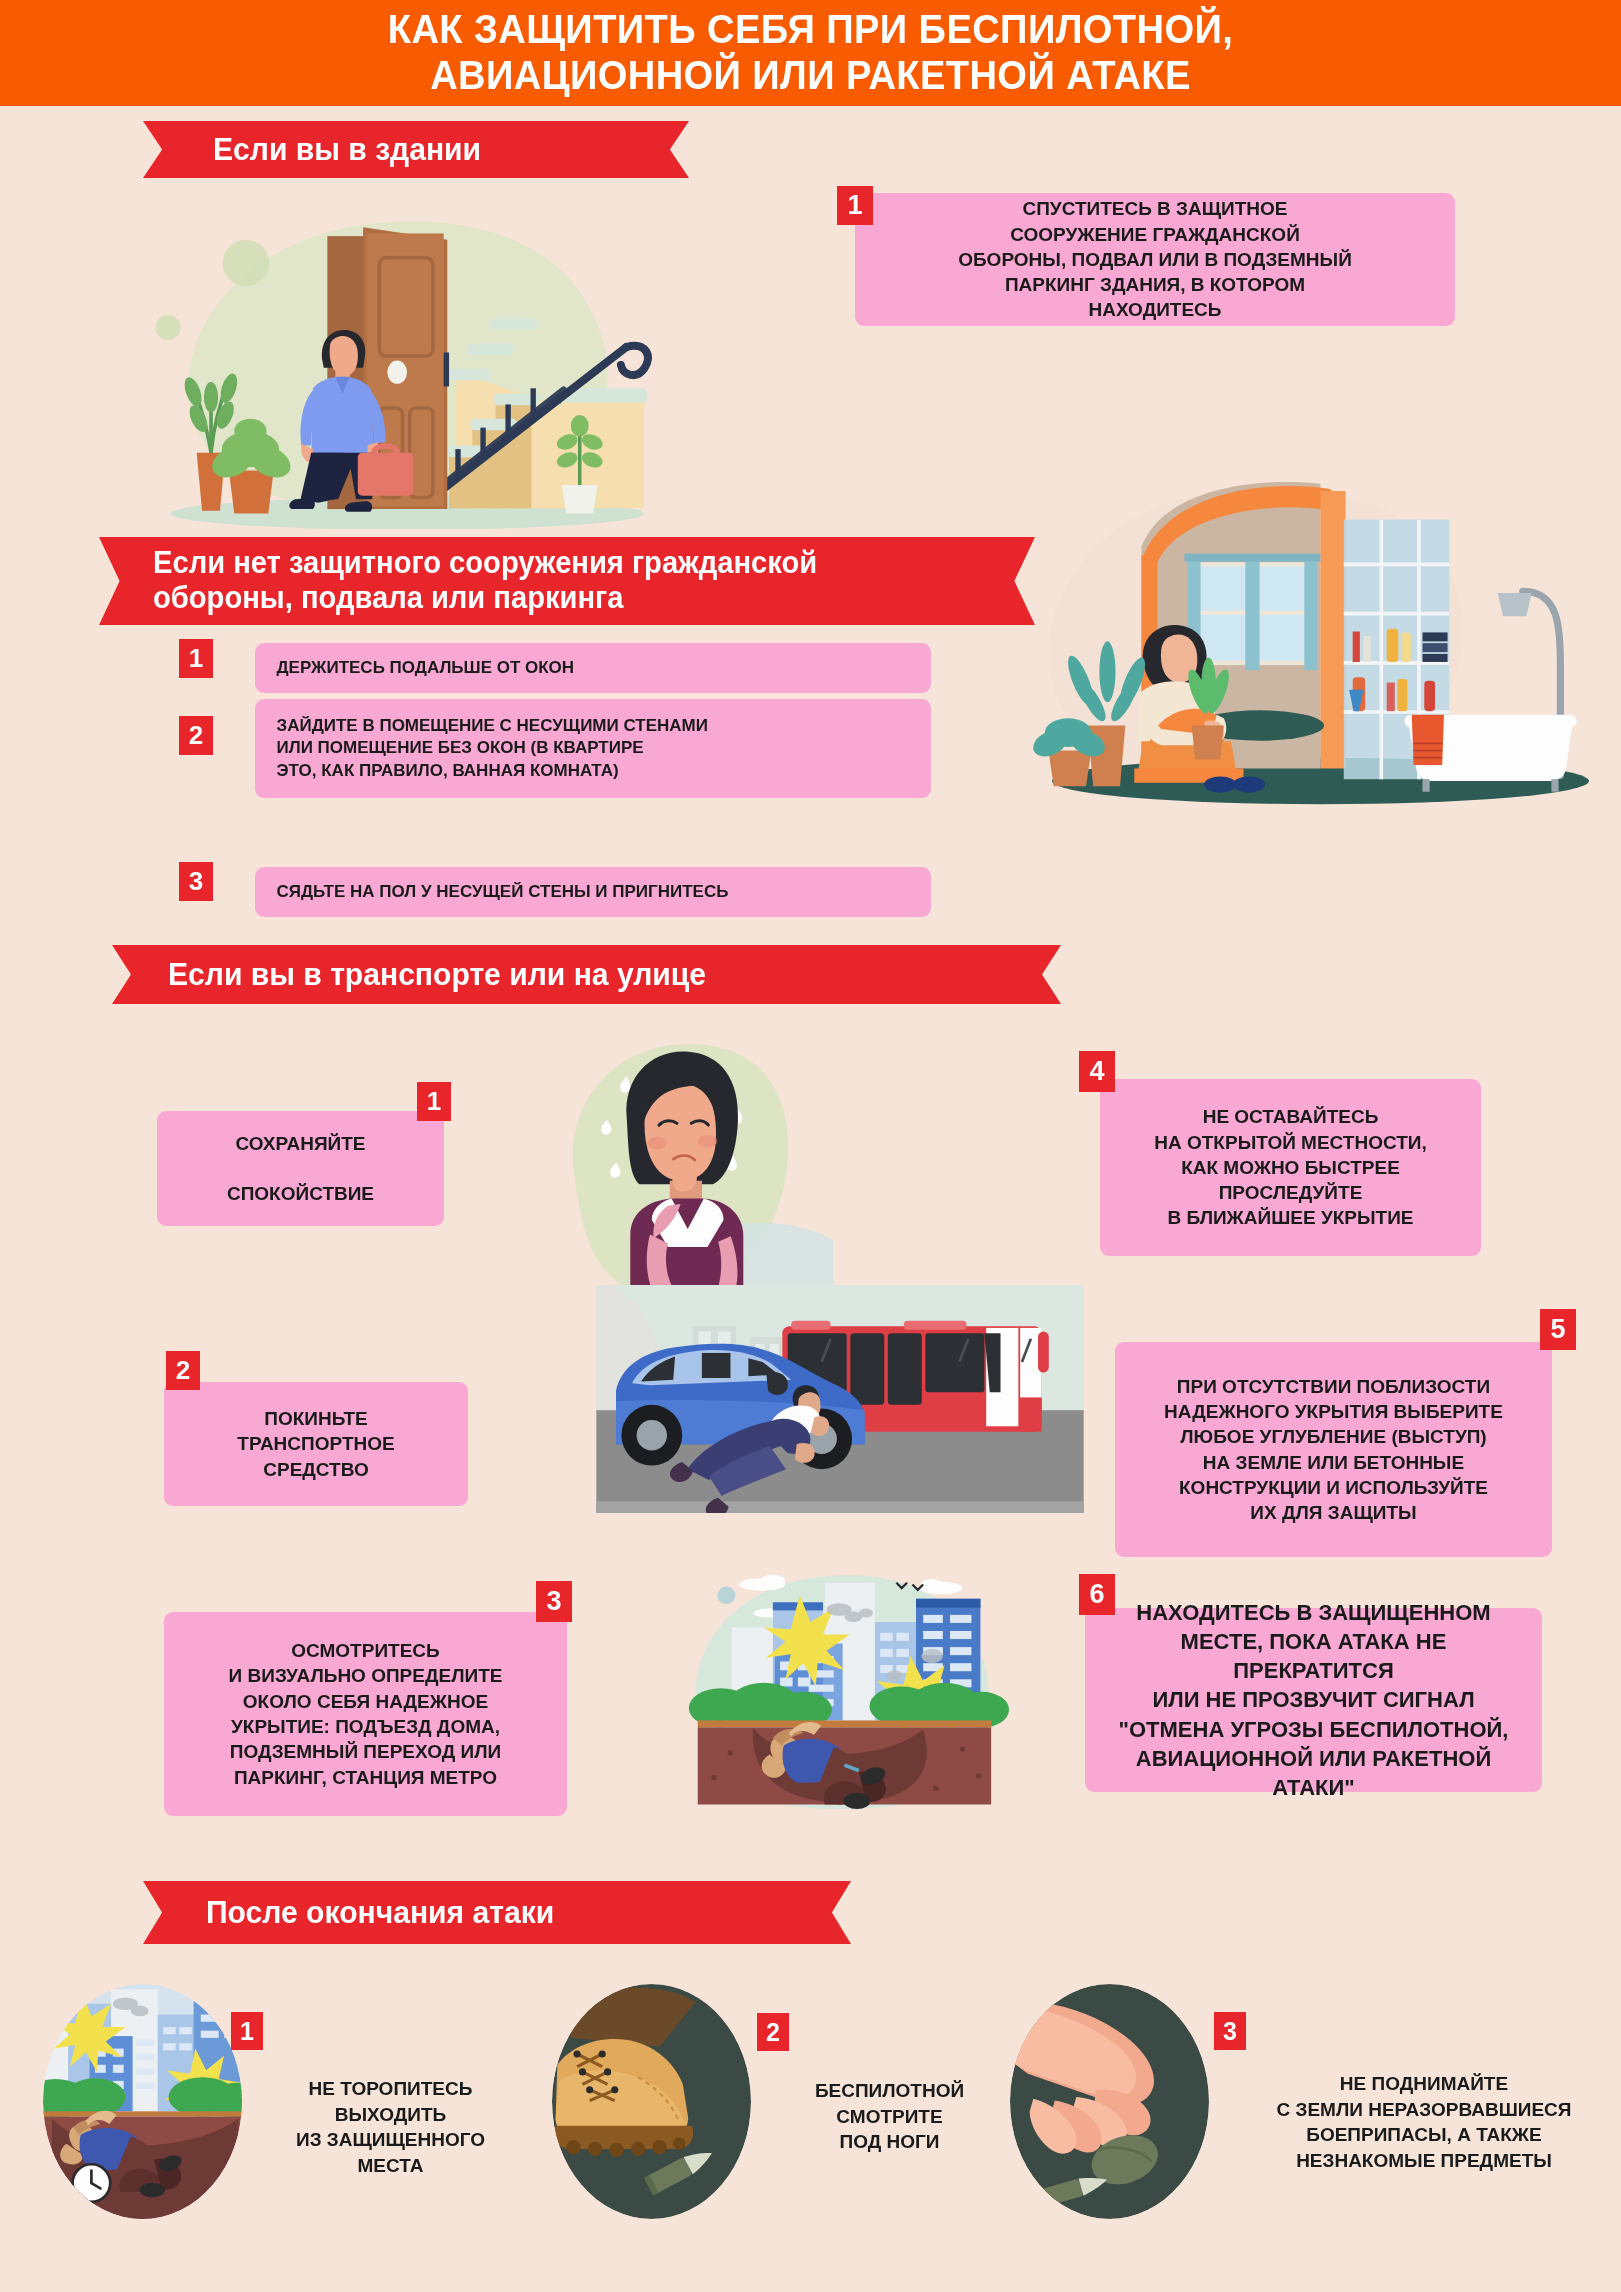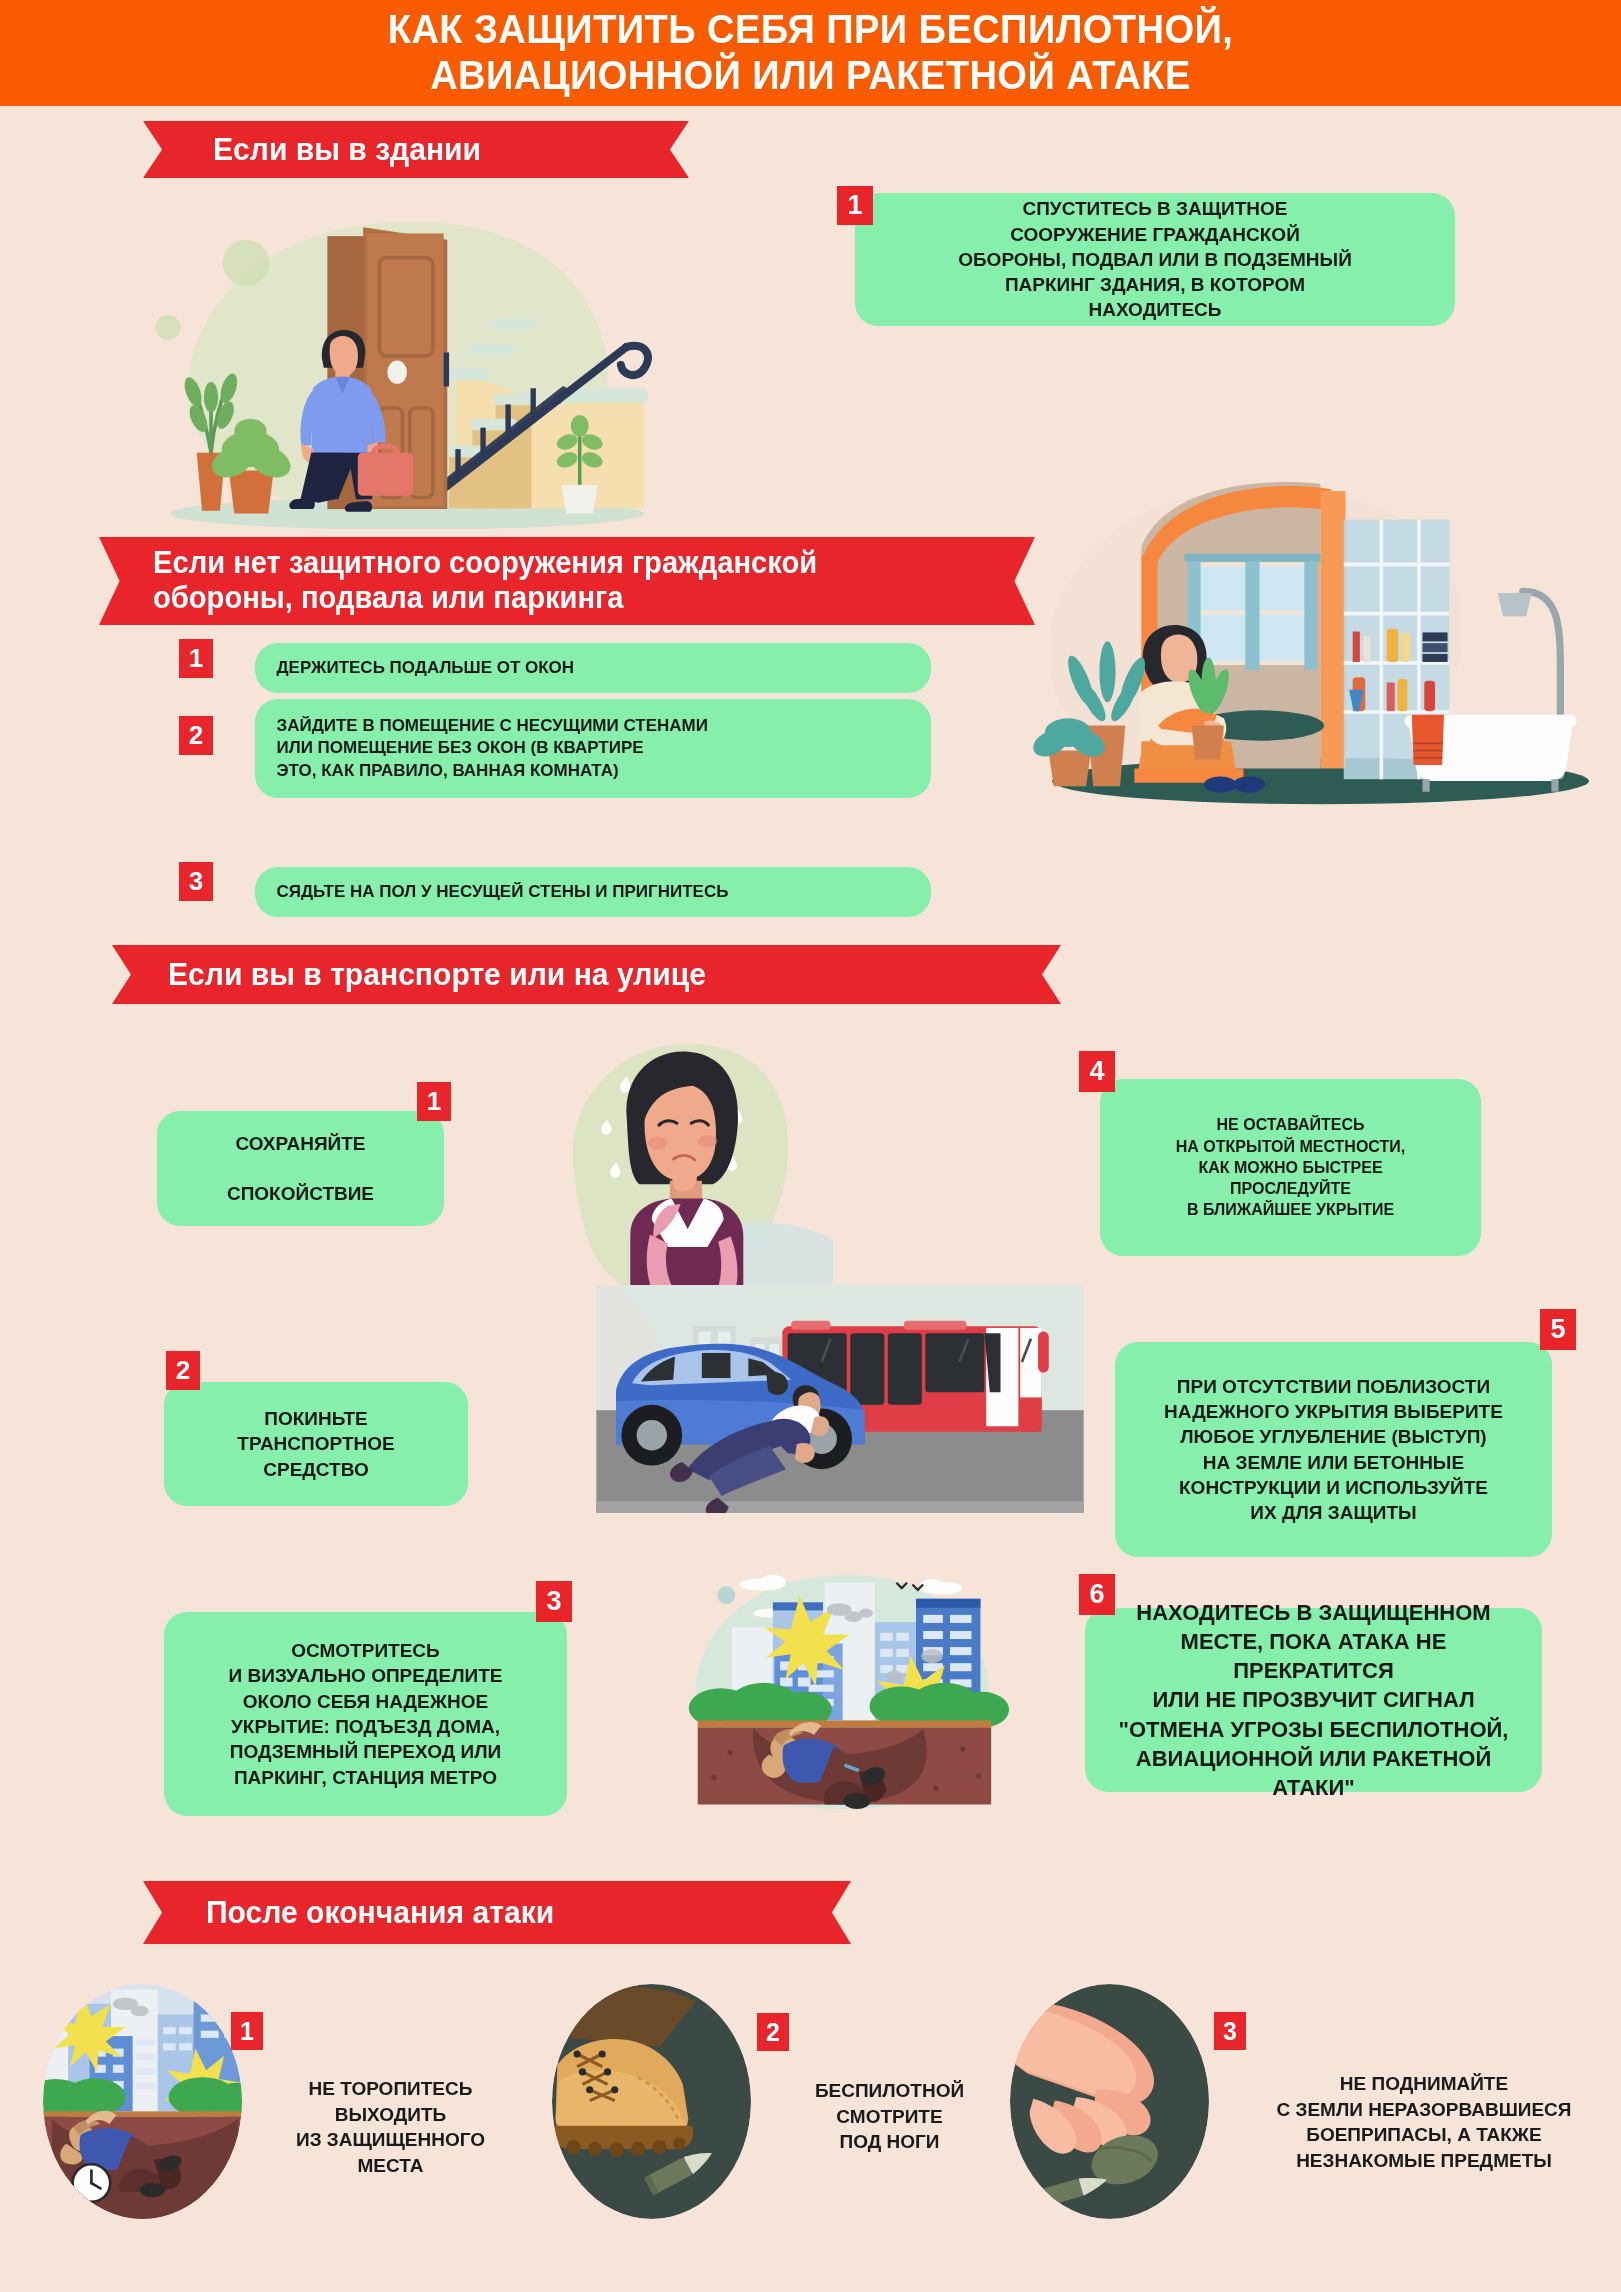--- a/index.html
+++ b/index.html
@@ -60,22 +60,22 @@
     background: #E8252B;
     color: #fff;
     font-weight: 700;
     display: flex; align-items: center; justify-content: center;
     z-index: 6;
   }
 
   
   .card {
     position: absolute;
-    background: #86efac;
-    border-radius: 23px;
+    background: #f9a8d4;
+    border-radius: 9px;
     color: #1A1A1A;
     font-weight: 700;
     display: flex; align-items: center;
     line-height: 1.33;
     z-index: 5;
   }
   .card.ctr { justify-content: center; text-align: center; }
   .card .txt { white-space: pre-line; }
 
   
@@ -420,21 +420,21 @@
   </div>
   <div class="card ctr" style="left:157px; top:1111px; width:287px; height:115px; font-size:19px; padding:0 16px;">
     <span class="txt">СОХРАНЯЙТЕ
 
 СПОКОЙСТВИЕ</span>
   </div>
 
   <div class="numbadge" style="left:1079px; top:1051px; width:36px; height:41px; font-size:27px;">
     <span>4</span>
   </div>
-  <div class="card ctr" style="left:1100px; top:1079px; width:381px; height:177px; font-size:16px; padding:0 16px;">
+  <div class="card ctr" style="left:1100px; top:1079px; width:381px; height:177px; font-size:19px; padding:0 16px;">
     <span class="txt">НЕ ОСТАВАЙТЕСЬ
 НА ОТКРЫТОЙ МЕСТНОСТИ,
 КАК МОЖНО БЫСТРЕЕ
 ПРОСЛЕДУЙТЕ
 В БЛИЖАЙШЕЕ УКРЫТИЕ</span>
   </div>
 
   <div class="illus" style="left:596px; top:1285px; width:488px; height:228px;">
     <svg viewBox="0 0 545 255" width="488" height="228" aria-hidden="true">
       <rect x="0" y="0" width="545" height="255" fill="#E9E3DF"></rect>

